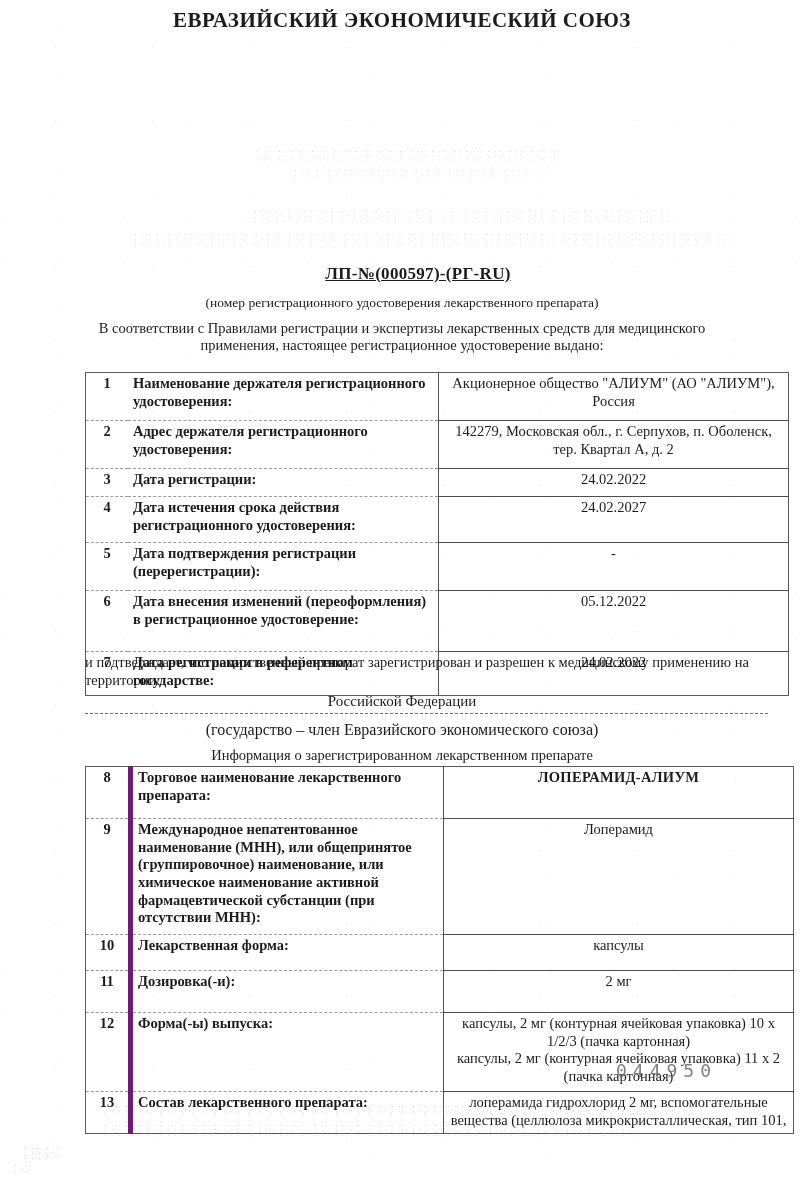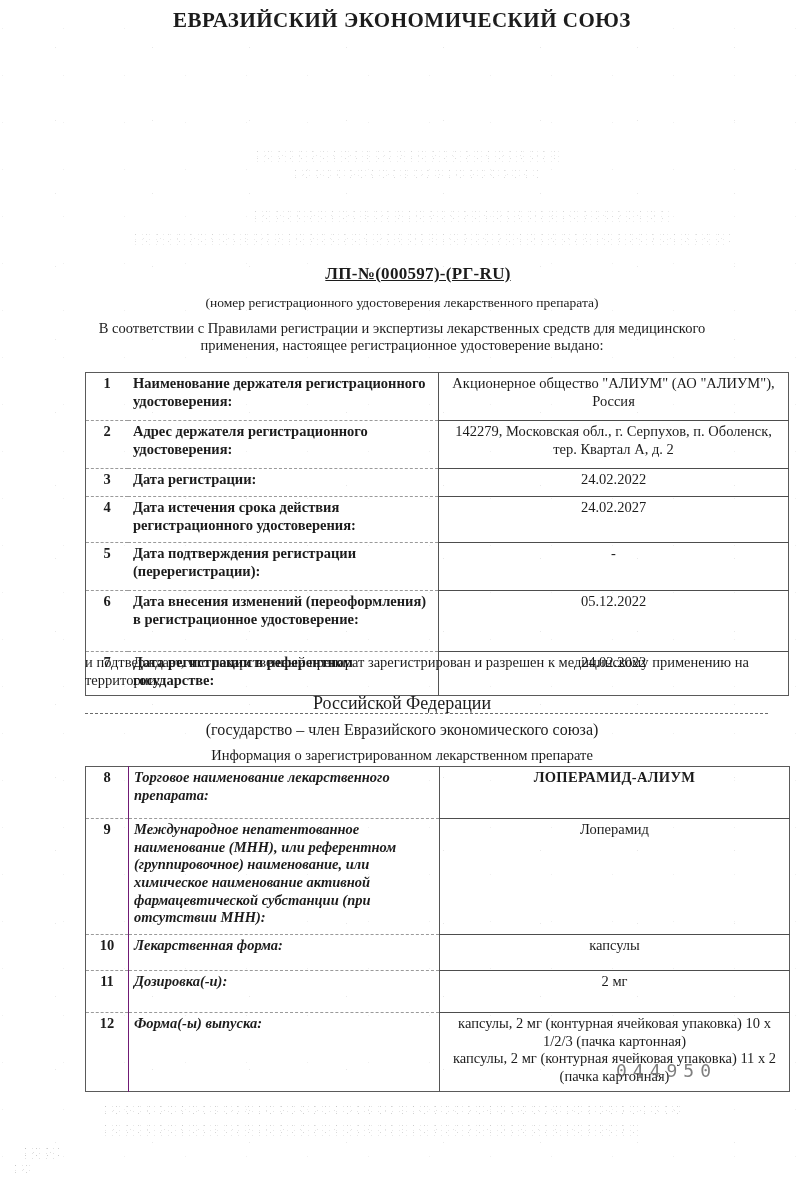--- a/index.html
+++ b/index.html
@@ -51,28 +51,28 @@
     border-collapse:collapse;table-layout:fixed;
     font-size:14.5px;line-height:1.22;
   }
   table.cert{border:1px solid #5a5a5a;}
   .t1{top:372px;}
   .t2{top:766px;}
   td{vertical-align:top;padding:2px 5px 3px 5px;}
   td.num{width:32px;text-align:center;font-weight:bold;border-bottom:1px dashed #9a9a9a;}
   td.label{width:300px;font-weight:bold;border-bottom:1px dashed #9a9a9a;margin-left:36px;}
   td.value{width:339px;text-align:center;border-left:1px solid #555;border-bottom:1px solid #4d4d4d;}
-  .t2 td.label{border-left:1px solid #701a75;font-style:italic;}
+  .t2 td.label{border-left:5px solid #701a75;}
   tr:last-child td{border-bottom:none;}
   td.value.left{text-align:center;white-space:pre-line;}
   .confirm{
     position:absolute;top:653px;left:85px;width:668px;font-size:14.5px;line-height:1.25;text-align:left;
   }
   .territory{
-    position:absolute;top:693px;left:0;width:100%;text-align:center;font-size:18px;
+    position:absolute;top:693px;left:0;width:100%;text-align:center;font-size:15px;
   }
   .territory-line{
     position:absolute;top:713px;left:85px;width:683px;border-top:1px dashed #6a6a6a;height:0;
   }
   .territory-caption{
     position:absolute;top:721px;left:0;width:100%;text-align:center;font-size:16px;
   }
   .info-heading{
     position:absolute;top:747px;left:0;width:100%;text-align:center;font-size:14.5px;
   }
@@ -148,39 +148,44 @@
 
   <table class="cert t2">
     <tbody>
         <tr>
       <td class="num" style="height:46px">8</td>
       <td class="label">Торговое наименование лекарственного препарата:</td>
       <td class="value trade-name">ЛОПЕРАМИД-АЛИУМ</td>
     </tr>
     <tr>
       <td class="num" style="height:110px">9</td>
-      <td class="label">Международное непатентованное наименование (МНН), или референтном (группировочное) наименование, или химическое наименование активной фармацевтической субстанции (при отсутствии МНН):</td>
+      <td class="label">Международное непатентованное наименование (МНН), или общепринятое (группировочное) наименование, или химическое наименование активной фармацевтической субстанции (при отсутствии МНН):</td>
       <td class="value">Лоперамид</td>
     </tr>
     <tr>
       <td class="num" style="height:30px">10</td>
       <td class="label">Лекарственная форма:</td>
       <td class="value">капсулы</td>
     </tr>
     <tr>
       <td class="num" style="height:36px">11</td>
       <td class="label">Дозировка(-и):</td>
       <td class="value">2 мг</td>
     </tr>
     <tr>
       <td class="num" style="height:73px">12</td>
       <td class="label">Форма(-ы) выпуска:</td>
       <td class="value left">капсулы, 2 мг (контурная ячейковая упаковка) 10 х 1/2/3 (пачка картонная)
 капсулы, 2 мг (контурная ячейковая упаковка) 11 х 2 (пачка картонная)</td>
     </tr>
+    <tr>
+      <td class="num" style="height:36px">13</td>
+      <td class="label">Состав лекарственного препарата:</td>
+      <td class="value left">лоперамида гидрохлорид 2 мг, вспомогательные вещества (целлюлоза микрокристаллическая, тип 101,</td>
+    </tr>
   </tbody>
     </table>
 
   <div class="stamp">044950</div>
 
   <div class="noise" style="top:1103px;left:100px;width:580px;height:12px;opacity:.4;"></div>
   <div class="noise" style="top:1122px;left:100px;width:540px;height:16px;opacity:.35;"></div>
   <div class="noise" style="top:1145px;left:20px;width:40px;height:14px;opacity:.45;"></div>
   <div class="noise" style="top:1162px;left:10px;width:26px;height:12px;opacity:.4;"></div>
 

